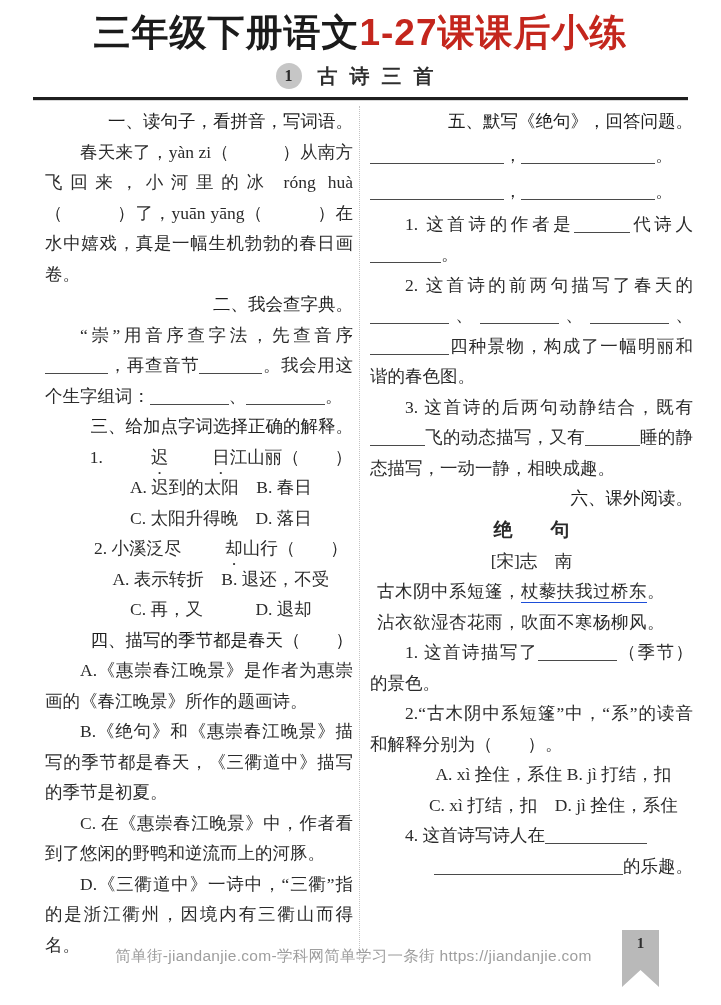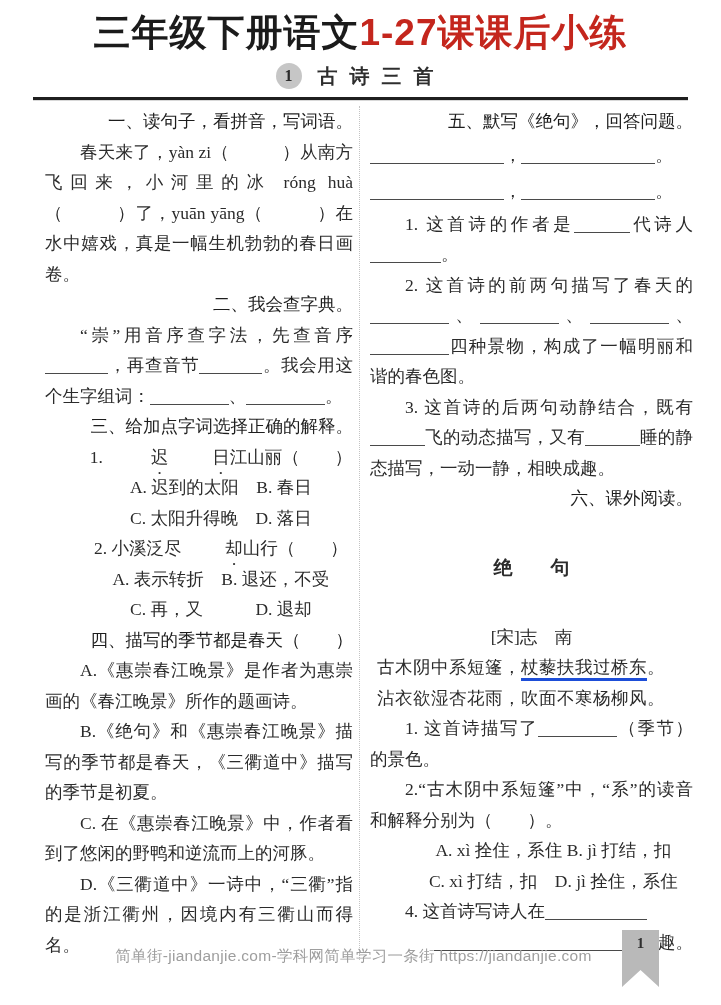--- a/index.html
+++ b/index.html
@@ -43,38 +43,38 @@
   .col-right { flex:1; padding-left:10px; }
 
   p { font-size:17.5px; line-height:30.5px; text-align:justify; }
   p.h {
     font-family:"Liberation Sans","DejaVu Sans",sans-serif;
     font-weight:400; color:#1d1d1d; text-align:right;margin-left:32px;
   }
   p.q   { text-indent:2em; }
   p.opt { text-indent:2.5em; text-align:center; }
   p.ansline { line-height:36px; text-align:left; }
-  p.center { text-align:center; text-indent:0;margin-top:38px; }
+  p.center { text-align:center; text-indent:0; }
   p.poem-title { font-weight:700; font-size:19px; line-height:32px; }
   p.poem { text-indent:0.4em; text-align:left; letter-spacing:0.5px; }
   p.cont { text-indent:0; text-align:right; }
 
   
   .blank {
     display:inline-block; height:1em; vertical-align:-3px;
     border-bottom:1px solid #4a4a4a;
   }
   
   .emdot { position:relative; display:inline-block; }
   .emdot::after {
     content:"•"; position:absolute; left:50%; transform:translateX(-50%);
     bottom:-0.62em; font-size:9px; color:#333; line-height:1;
   }
   
-  .uline { border-bottom:3px solid #1d4ed8; padding-bottom:1px; }
+  .uline { border-bottom:1px solid #1d4ed8; padding-bottom:1px; }
 
   
   .footer {
     position:absolute; left:16px; right:30px; top:946px;
     text-align:center; color:#9e9e9e;
     font-family:"Liberation Sans","DejaVu Sans",sans-serif;
     font-size:15.5px; letter-spacing:0.3px;
   }
   .page-number-ribbon {
     position:absolute; left:622px; top:930px; width:37px; height:57px;

